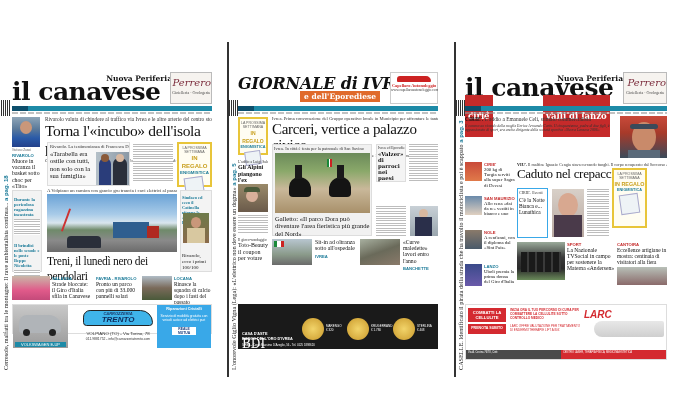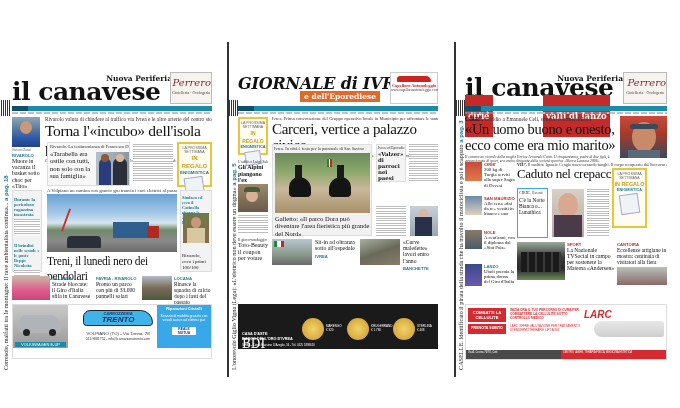--- a/index.html
+++ b/index.html
@@ -190,21 +190,21 @@
   <div class="blk" style="left:84px;top:204px;width:44px;">
     <div class="cat">FAVRIA - RIVAROLO</div>
     <div class="h-sm" style="font-size:5.6px;line-height:6px;">Pronto un parco con più di 33.000 pannelli solari</div>
   </div>
   <div class="photo" style="left:130px;top:204px;width:30px;height:24px;background:linear-gradient(180deg,#b0bcc6,#7a6a5a 50%,#4a5a3a);"></div>
   <div class="blk" style="left:162px;top:204px;width:38px;">
     <div class="cat">LOCANA</div>
     <div class="h-sm" style="font-size:5.4px;line-height:6px;">Rinasce la squadra di calcio dopo i fasti del passato</div>
   </div>
 
-  <div class="ad-bottom" style="top:232px;height:55px;border:1px solid #ddd;background:#fff;">
+  <div class="ad-bottom" style="top:232px;height:30px;border:1px solid #ddd;background:#fff;">
     <div class="photo" style="left:0;top:0;width:55px;height:43px;background:linear-gradient(180deg,#c8c8c8,#9a9a9a);">
       <div style="position:absolute;left:6px;top:10px;width:42px;height:18px;background:#b0b4b8;border-radius:8px 12px 3px 3px;"></div>
       <div style="position:absolute;left:10px;top:24px;width:7px;height:7px;border-radius:50%;background:#222;"></div>
       <div style="position:absolute;left:36px;top:24px;width:7px;height:7px;border-radius:50%;background:#222;"></div>
       <div style="position:absolute;left:2px;bottom:1px;width:51px;background:#1d8aa7;color:#fff;font-family:'Liberation Sans',sans-serif;font-size:4px;text-align:center;">VOLKSWAGEN E-UP</div>
     </div>
     <div style="position:absolute;left:70px;top:5px;width:70px;height:16px;border:1px solid #222;border-radius:8px 14px 4px 4px;background:#3fb4ea;text-align:center;font-family:'Liberation Sans',sans-serif;font-style:italic;font-weight:bold;">
       <div style="font-size:4px;color:#1a3a6a;">CARROZZERIA</div>
       <div style="font-size:8px;color:#0d2a5a;line-height:8px;">TRENTO</div>
     </div>
@@ -336,21 +336,20 @@
       <span>Gioielleria · Orologeria</span>
     </div>
   </div>
   <div class="nav-bar">
       <div class="tag"></div>
     </div>
   <div class="nav-line"></div>
 
   <div class="blk" style="left:0;top:44px;width:152px;">
     <div class="kicker" style="font-size:5.4px;"><b>CIRIE'.</b> <span>L'addio a Emanuele Celi, stimato commercialista</span></div>
-    <div class="h-main" style="font-size:14.5px;line-height:15.5px;">«Un uomo buono e onesto, ecco come era mio marito»</div>
     <div class="kicker" style="white-space:normal;font-style:italic;font-size:3.8px;line-height:4.4px;margin-top:2px;">Il commosso ricordo della moglie Enrica Armando Carin. Il cinquantenne, padre di due figli, è appassionato di sport, era anche dirigente della società sportiva «Nuova Lanzese 2006»</div>
   </div>
   <div class="photo" style="left:155px;top:44px;width:47px;height:42px;background:linear-gradient(180deg,#c94a3a 0,#a83a2a 40%,#3a4a5a 100%);">
     <div style="position:absolute;left:12px;top:6px;width:24px;height:30px;border-radius:50%;background:#c98a6a;"></div>
     <div style="position:absolute;left:10px;top:8px;width:28px;height:5px;background:#3a4a5a;border-radius:3px;"></div>
     <div style="position:absolute;left:8px;top:34px;width:32px;height:10px;background:#5a6a7a;"></div>
   </div>
 
   <div class="blk" style="left:52px;top:90px;width:150px;">
     <div class="kicker" style="font-size:4.2px;"><b>VIU'.</b> <span>Il malfine Ignazio Cengia stava cercando funghi. Il corpo recuperato dal Soccorso Alpino</span></div>

